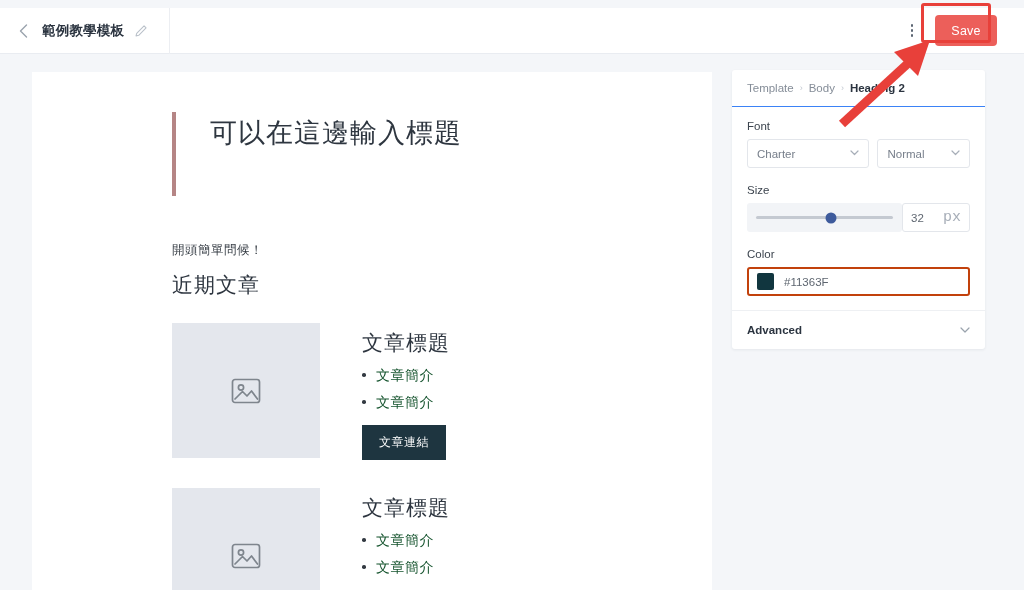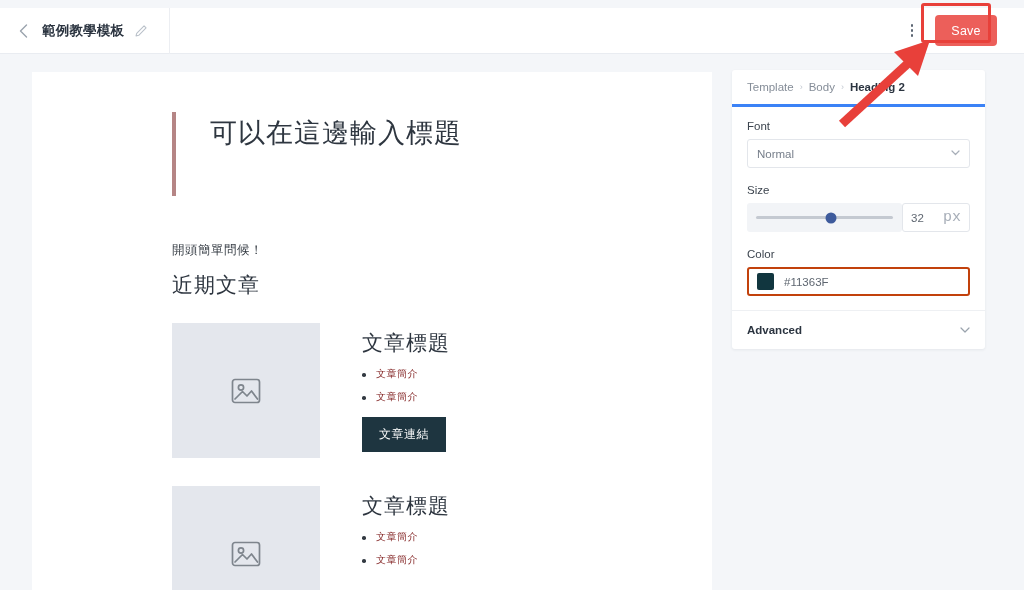--- a/index.html
+++ b/index.html
@@ -188,22 +188,22 @@
     font-family: "Liberation Serif", "DejaVu Serif", serif;
     font-size: 21px;
     color: #2e3640;
     letter-spacing: 1px;
   }
   .bullets {
     list-style: none;
     margin-top: 10px;
   }
   .bullets li {
-    font-size: 10px;
-    color: #7f1d1d;
+    font-size: 14px;
+    color: #14532d;
     letter-spacing: 0.5px;
     margin-bottom: 9px;
     position: relative;
     padding-left: 14px;
   }
   .bullets li::before {
     content: "";
     position: absolute;
     left: 0; top: 6px;
     width: 3.5px; height: 3.5px;
@@ -232,21 +232,21 @@
     background: #ffffff;
     border-radius: 3px;
     box-shadow: 0 1px 3px rgba(30,40,60,0.07);
     z-index: 10;
   }
   .breadcrumb {
     height: 37px;
     display: flex;
     align-items: center;
     padding: 0 15px;
-    border-bottom: 3px solid #3b82f6;
+    border-bottom: 1px solid #3b82f6;
     font-size: 11.5px;
     gap: 6px;
   }
   .crumb { color: #858d98; cursor: pointer; }
   .crumb.active { color: #2b3440; font-weight: bold; cursor: default; }
   .crumb-sep { color: #c2c8d0; font-size: 9px; }
 
   .panel-body { padding: 13px 15px 0 15px; }
 
   .field-label {
@@ -437,20 +437,28 @@
     <span class="crumb-sep">›</span>
     <span class="crumb">Body</span>
     <span class="crumb-sep">›</span>
     <span class="crumb active">Heading 2</span>
   </div>
 
   <div class="panel-body">
 
     <div class="field-label">Font</div>
     <div class="row">
+      <div class="select font-family">
+        <span>Charter</span>
+        <span class="chev">
+          <svg width="9" height="6" viewBox="0 0 9 6" fill="none" aria-hidden="true">
+            <path d="M1 1l3.5 3.5L8 1" stroke="#a7aeb8" stroke-width="1.2" stroke-linecap="round" stroke-linejoin="round"></path>
+          </svg>
+        </span>
+      </div>
       <div class="select font-weight">
         <span>Normal</span>
         <span class="chev">
           <svg width="9" height="6" viewBox="0 0 9 6" fill="none" aria-hidden="true">
             <path d="M1 1l3.5 3.5L8 1" stroke="#a7aeb8" stroke-width="1.2" stroke-linecap="round" stroke-linejoin="round"></path>
           </svg>
         </span>
       </div>
     </div>
 

